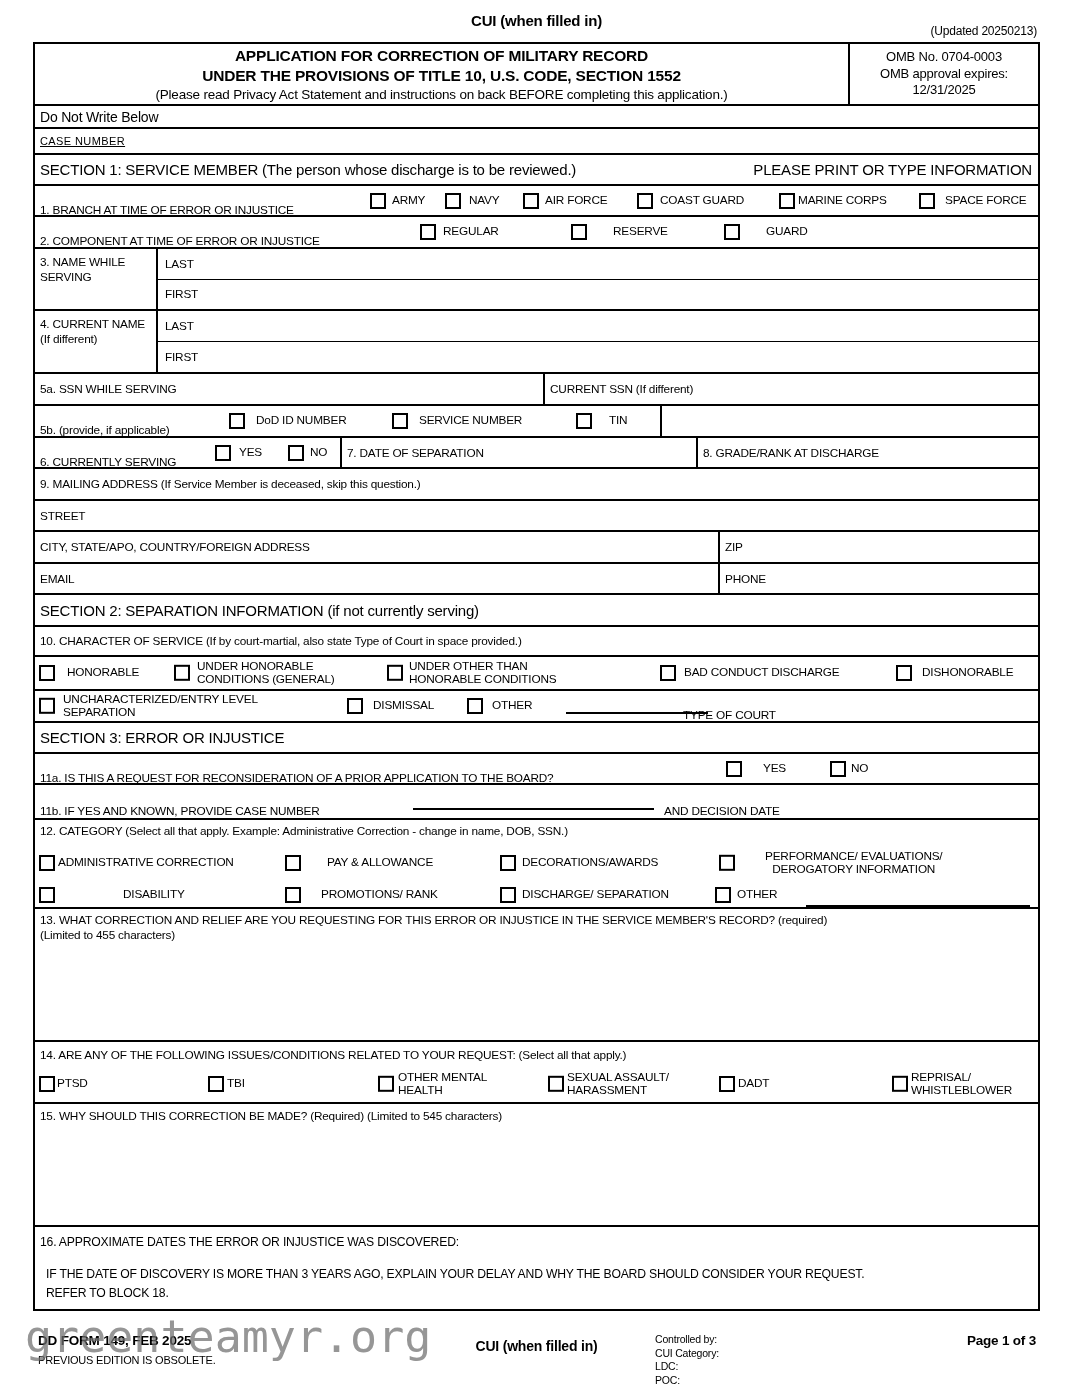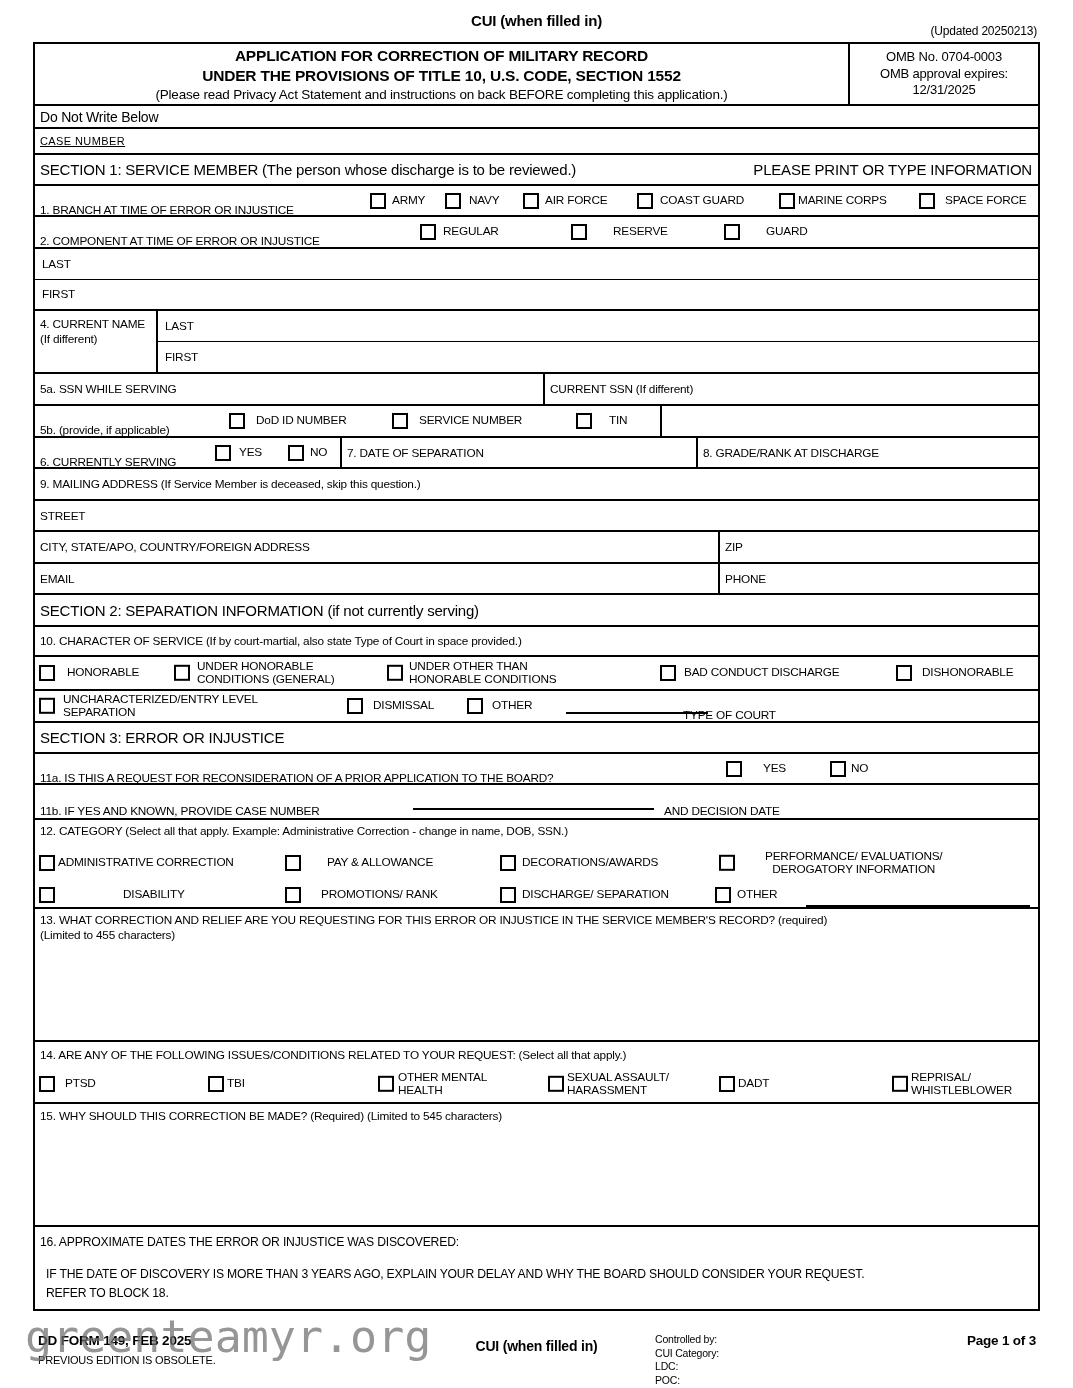--- a/index.html
+++ b/index.html
@@ -153,20 +153,21 @@
           <span class="cb"></span>
           <span class="lbl">RESERVE</span>
         </span>
       <span class="opt" style="left:689px;gap:26px">
           <span class="cb"></span>
           <span class="lbl">GUARD</span>
         </span>
     </div>
 
     <div class="row h62 flex">
+      <div class="namecol lbl">3. NAME WHILE SERVING</div>
       <div class="fieldcol">
         <div class="fieldrow fr-b">
           <span class="lbl">LAST</span>
         </div>
         <div class="fieldrow">
           <span class="lbl">FIRST</span>
         </div>
       </div>
     </div>
 
@@ -361,21 +362,21 @@
     </div>
 
     <div class="row h133">
       <div class="lbl" style="padding:4px 8px 0 5px;line-height:1.25">13. WHAT CORRECTION AND RELIEF ARE YOU REQUESTING FOR THIS ERROR OR INJUSTICE IN THE SERVICE MEMBER'S RECORD? (required)</div>
       <div class="lbl" style="padding:0 8px 0 5px">(Limited to 455 characters)</div>
       <div class="ta" style="top:38px"></div>
     </div>
 
     <div class="row h62b">
       <span class="lbl top-lbl" style="top:6px">14. ARE ANY OF THE FOLLOWING ISSUES/CONDITIONS RELATED TO YOUR REQUEST: (Select all that apply.)</span>
-      <span class="opt" style="left:4px;top:42px;gap:10px">
+      <span class="opt" style="left:4px;top:42px;gap:2px">
           <span class="cb"></span>
           <span class="lbl">PTSD</span>
         </span>
       <span class="opt" style="left:173px;top:42px;gap:3px">
           <span class="cb"></span>
           <span class="lbl">TBI</span>
         </span>
       <span class="opt" style="left:343px;top:42px;gap:4px">
           <span class="cb"></span>
           <span class="lbl">OTHER MENTAL

